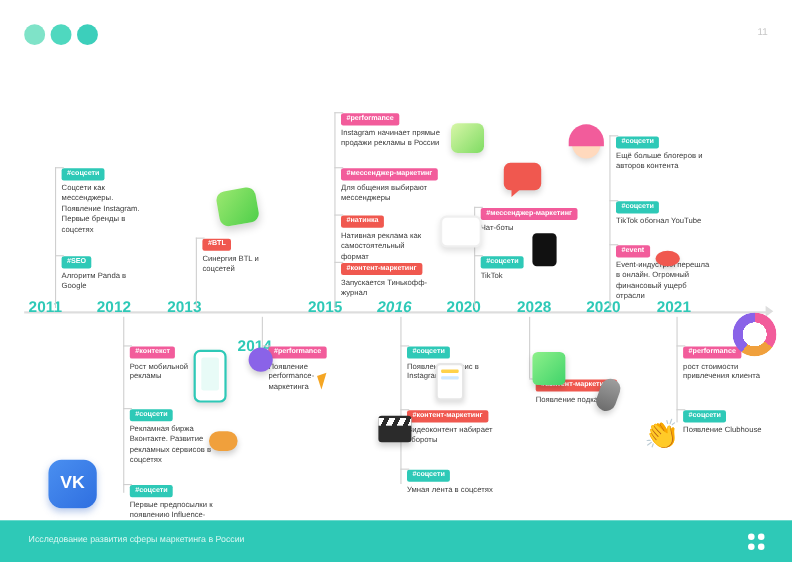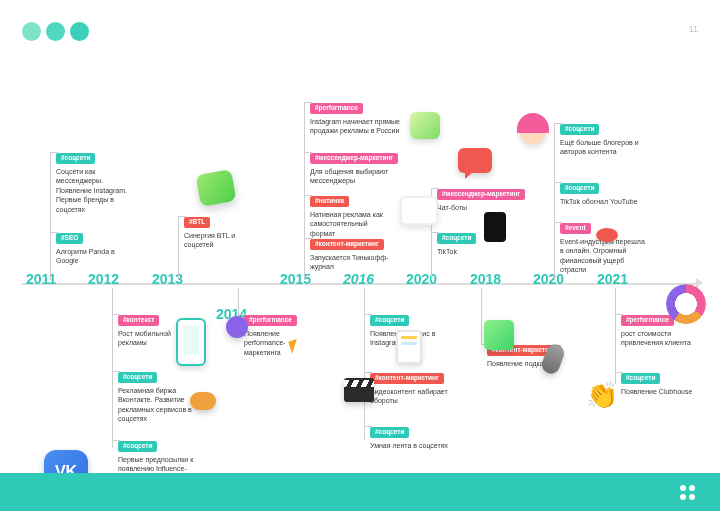--- a/index.html
+++ b/index.html
@@ -78,21 +78,21 @@
   .stem{position:absolute;background:#cfcfcf;width:1px;}
   .stem-h{position:absolute;background:#cfcfcf;height:1px;}
 
   
   .ill{position:absolute;}
   .vk{
     width:44px;height:44px;border-radius:12px;
     background:linear-gradient(135deg,#4a8ff0,#2f6fe0);
     box-shadow:0 3px 7px rgba(60,110,200,.35);
     display:flex;align-items:center;justify-content:center;
-    color:#fff;font-size:16px;font-weight:bold;margin-top:32px;
+    color:#fff;font-size:16px;font-weight:bold;
   }
   .phone{
     width:26px;height:44px;border-radius:6px;background:#ffffff;
     border:2px solid #2ec9b7;box-shadow:0 3px 6px rgba(0,0,0,.15);
   }
   .phone .scr{margin:5px auto 0;width:16px;height:30px;background:#e8fbf7;border-radius:2px;}
   .greenbox{
     width:36px;height:32px;border-radius:8px;
     background:linear-gradient(135deg,#9be870,#4fcf4a);
     transform:rotate(-10deg);box-shadow:0 4px 8px rgba(0,0,0,.18);
@@ -187,21 +187,21 @@
   <div class="axis"></div>
   <div class="axis-arrow"></div>
 
   <div class="year" style="left:26px;">2011</div>
   <div class="year" style="left:88px;">2012</div>
   <div class="year" style="left:152px;text-align:right;">2013</div>
   <div class="year" style="left:216px;margin-top:35px;">2014</div>
   <div class="year" style="left:280px;">2015</div>
   <div class="year" style="left:343px;font-style:italic;">2016</div>
   <div class="year" style="left:406px;">2020</div>
-  <div class="year" style="left:470px;">2018</div>
+  <div class="year" style="left:470px;">2028</div>
   <div class="year" style="left:533px;">2020</div>
   <div class="year" style="left:597px;">2021</div>
 
   <div class="card" style="left:56px;top:146px;width:82px;">
     <span class="tag t-soc">#соцсети</span>
     <p>Соцсети как мессенджеры. Появление Instagram. Первые бренды в соцсетях</p>
   </div>
   <div class="stem" style="left:50px;top:152px;height:128px;"></div>
   <div class="stem-h" style="left:50px;top:152px;width:8px;"></div>
 
@@ -365,20 +365,21 @@
   </div>
   <div class="ill clapper" style="left:344px;top:378px;">
       <div class="bar"></div>
     </div>
   <div class="ill note" style="left:484px;top:320px;"></div>
   <div class="ill mic" style="left:544px;top:344px;"></div>
   <div class="ill clap" style="left:586px;top:382px;">👏</div>
   <div class="ill donut" style="left:666px;top:284px;"></div>
 
   <div class="footer">
+    <div class="footer-text">Исследование развития сферы маркетинга в России</div>
     <div class="footer-dots">
       <i></i>
       <i></i>
       <i></i>
       <i></i>
     </div>
   </div>
 
 </div>
 

